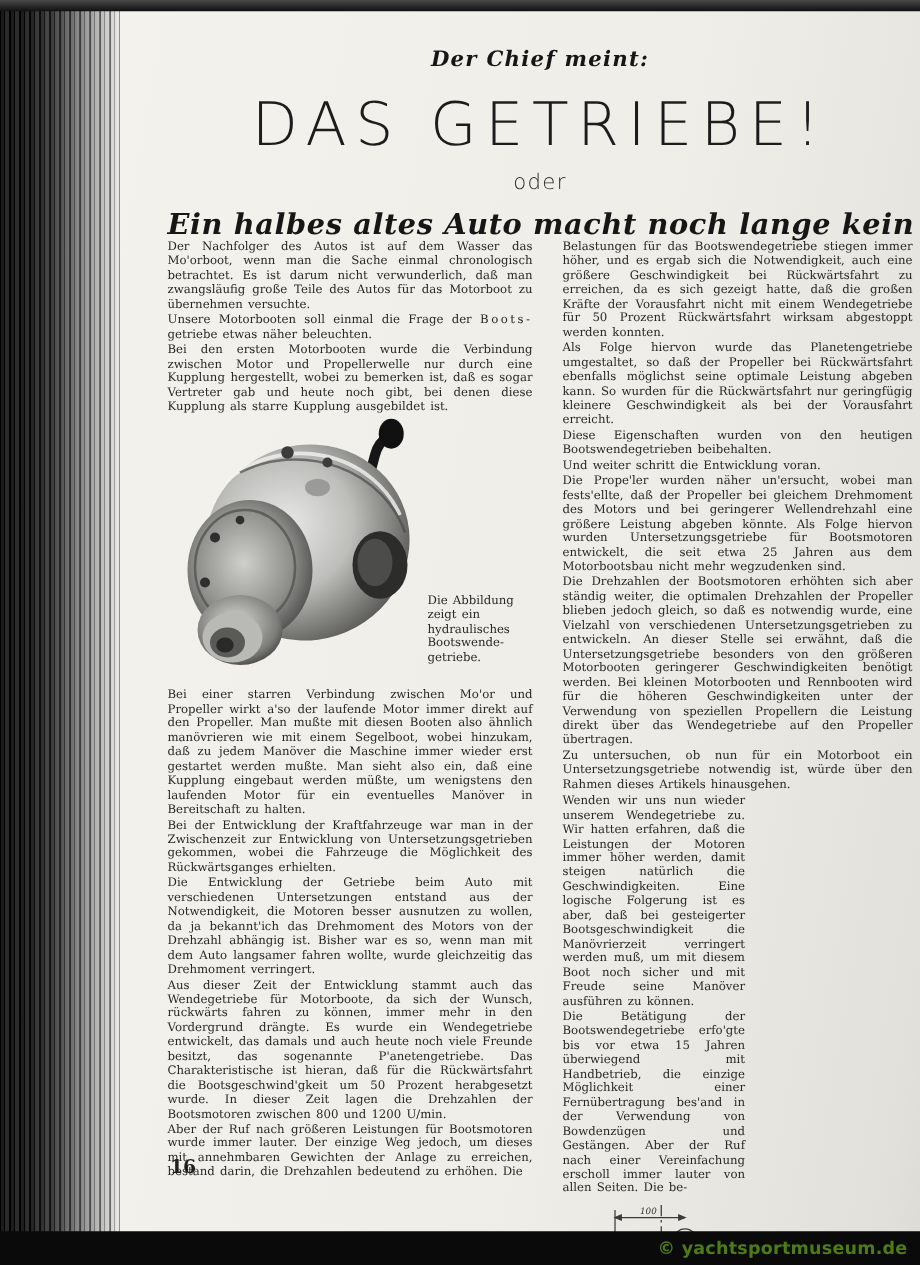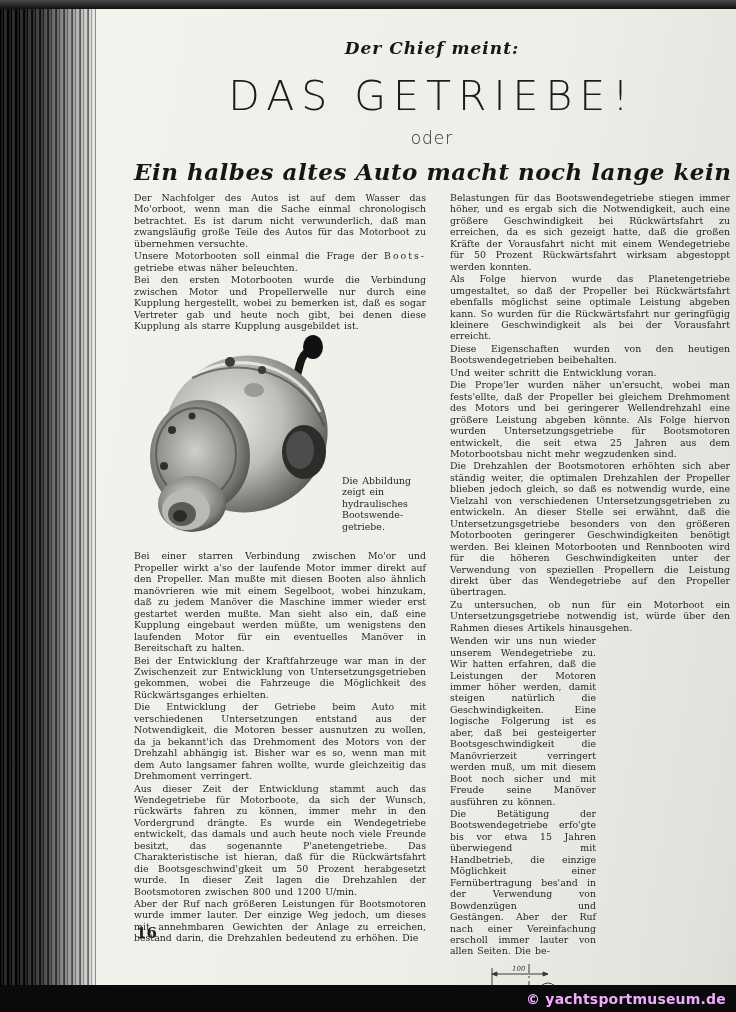--- a/index.html
+++ b/index.html
@@ -4,39 +4,39 @@
 <style>
   html,body{margin:0;padding:0;background:#000;}
   #stage{position:relative;width:736px;height:1012px;overflow:hidden;background:#000;
          font-family:"DejaVu Serif","Liberation Serif",serif;}
   
   .topbar{position:absolute;left:0;top:0;width:736px;height:9px;z-index:6;
           background:linear-gradient(180deg,#4a4a4a,#101010);}
   
   .bottombar{position:absolute;left:0;bottom:0;width:736px;height:27px;background:#0a0a0a;z-index:7;
              display:flex;align-items:center;justify-content:flex-end;padding-right:10px;box-sizing:border-box;}
-  .watermark{color:#f0abfc;font-family:"DejaVu Sans","Liberation Sans",sans-serif;
+  .watermark{color:#4d7c0f;font-family:"DejaVu Sans","Liberation Sans",sans-serif;
              font-weight:bold;font-size:14px;letter-spacing:.2px;}
   
   .spine{position:absolute;left:0;top:0;width:96px;height:1012px;z-index:5;
          background:
            repeating-linear-gradient(90deg,
              rgba(0,0,0,.50) 0 1px, rgba(255,255,255,.10) 1px 3px,
              rgba(0,0,0,.28) 3px 4px, rgba(255,255,255,.16) 4px 7px,
              rgba(0,0,0,.38) 7px 8px),
            linear-gradient(90deg,#000 0%,#050505 22%,#2a2a2a 45%,#8a8a8a 72%,#d8d8d6 95%,#e9e7e1 100%);}
   
   .paper{position:absolute;left:90px;top:8px;width:720px;height:978px;overflow:hidden;z-index:1;
          background:linear-gradient(100deg,#f4f2ec 0%,#efede7 55%,#e2e0da 88%,#d4d2cc 100%);
          color:#232323;}
   
   .header{position:absolute;left:44px;top:30px;width:596px;text-align:center;color:#161616;}
   .kicker{font-style:italic;font-weight:bold;font-size:17px;letter-spacing:1px;}
   .title{margin-top:14px;font-family:"DejaVu Sans","Liberation Sans",sans-serif;
-         font-weight:200;font-size:41px;letter-spacing:7px;color:#1c1c1c;}
+         font-weight:200;font-size:48px;letter-spacing:7px;color:#1c1c1c;}
   .oder{margin-top:8px;font-family:"DejaVu Sans","Liberation Sans",sans-serif;
         font-weight:300;font-size:17px;color:#2a2a2a;letter-spacing:1px;}
   .subtitle{margin-top:10px;font-style:italic;font-weight:bold;font-size:23px;
             letter-spacing:.5px;color:#161616;white-space:nowrap;}
   
   .cols{position:absolute;left:44px;top:184px;width:596px;display:flex;gap:24px;}
   .col{width:294px;font-size:9.4px;line-height:11.45px;text-align:justify;
        word-spacing:1.2px;color:#262626;}
   .col p{margin:0 0 1px 0;}
   .spaced{letter-spacing:2px;}

